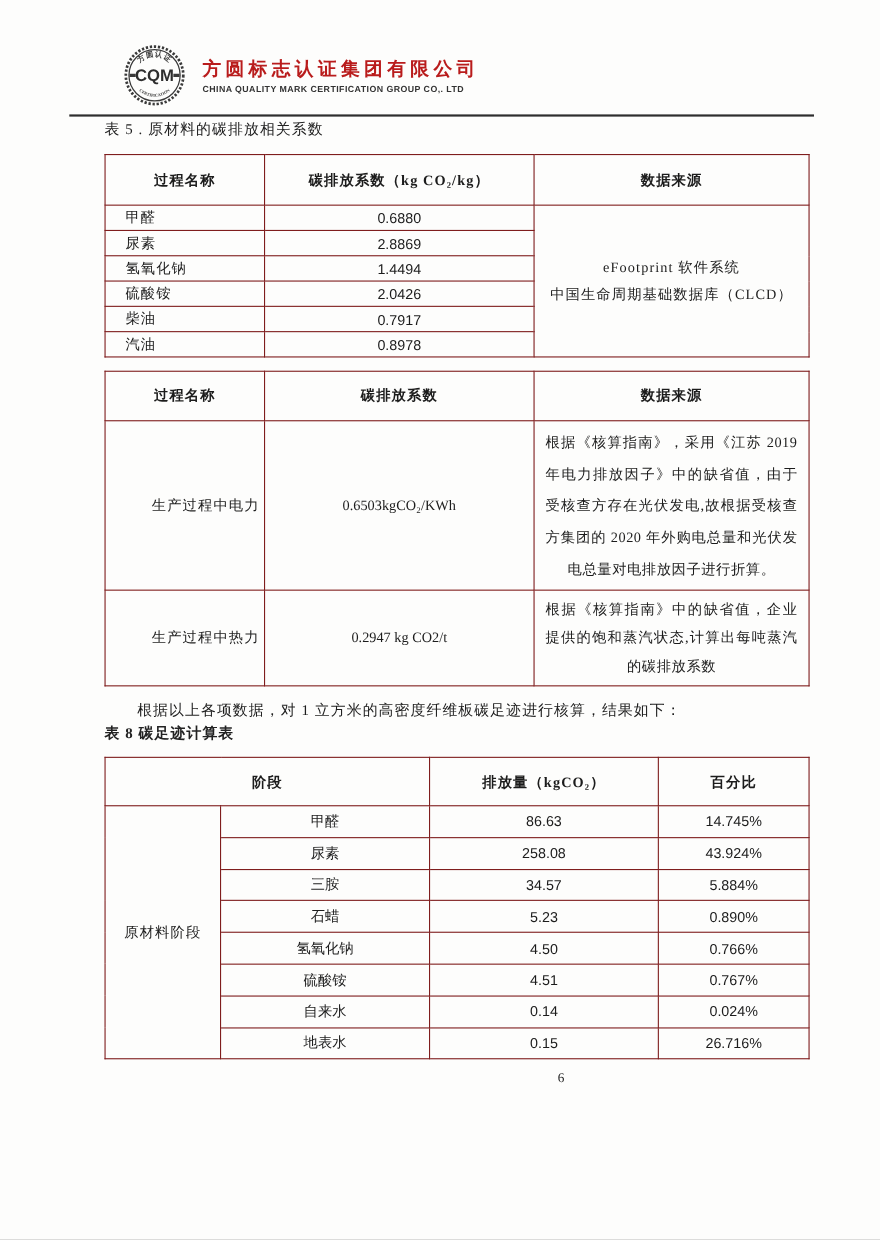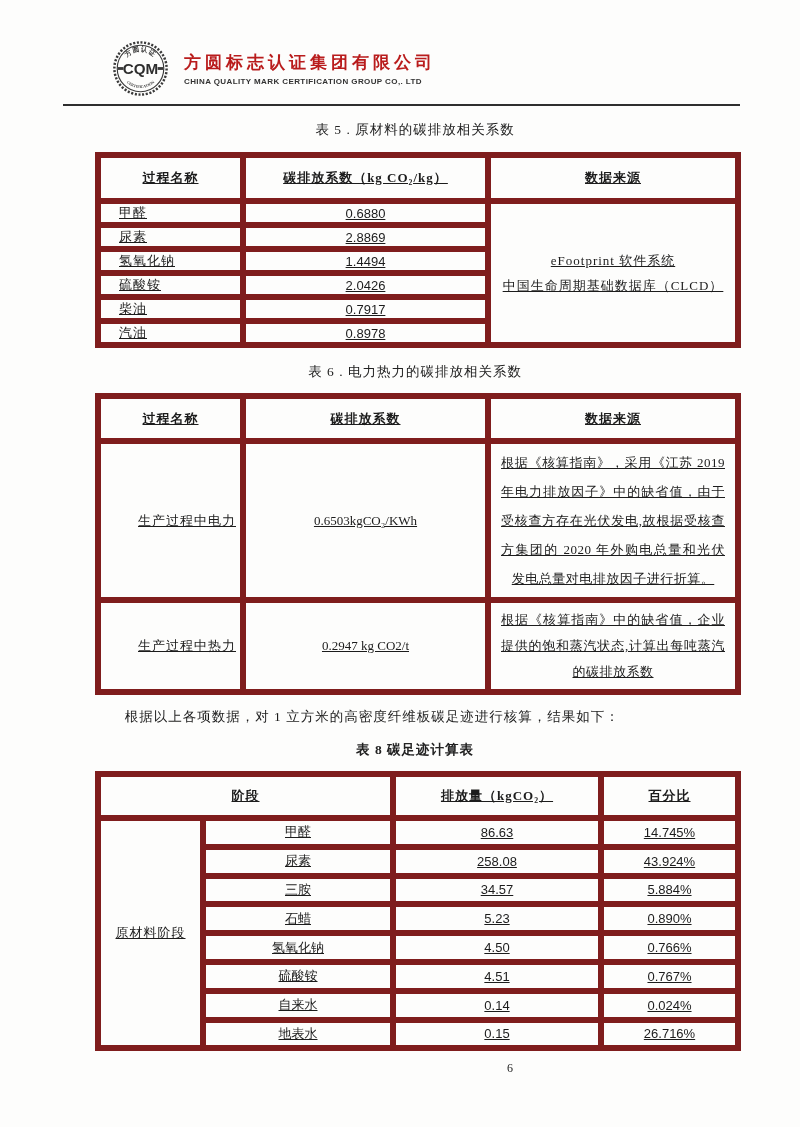--- a/index.html
+++ b/index.html
@@ -32,34 +32,34 @@
     font-size:8px;font-weight:bold;letter-spacing:.4px;
     color:#333;margin-top:3px;white-space:nowrap;
   }
   
   .main{margin:0 65px 0 95px;width:640px;}
   h2.sec{
     font-size:15.5px;font-weight:bold;color:#161616;
     margin:10px 0 0 4px;letter-spacing:1px;
   }
   .caption{
-    text-align:center;font-size:13.5px;color:#222;
-    margin:15px 0 0 0;letter-spacing:1px;
+    text-align:left;font-size:13.5px;color:#222;
+    margin:3px 0 0 0;letter-spacing:1px;
   }
   .caption.bold{font-weight:bold;}
   .para{
     font-size:13.5px;margin:13px 0 2px 0;text-indent:2.2em;
     letter-spacing:1px;color:#1c1c1c;
   }
   
   table{
     border-collapse:collapse;table-layout:fixed;
     width:640px;font-size:13px;color:#1c1c1c;
   }
-  th,td{border:6px solid #7f1d1d;padding:0 4px;text-align:center;vertical-align:middle;text-decoration:underline;}
+  th,td{border:1px solid #7f1d1d;padding:0 4px;text-align:center;vertical-align:middle;}
   th{font-weight:bold;letter-spacing:1px;}
   .num{font-family:"Liberation Sans","DejaVu Sans",sans-serif;letter-spacing:0;}
   
   .t5{margin-top:13px;}
   .t5 tr.h{height:46px;}
   .t5 tr.d{height:23px;}
   .t5 td.name{text-align:left;padding-left:18px;letter-spacing:1px;}
   .t5 td.src{font-size:13px;letter-spacing:1px;}
   .t5 td.src div{margin:7px 0;}
   
@@ -153,21 +153,20 @@
         <td class="name">柴油</td>
         <td class="num">0.7917</td>
       </tr>
       <tr class="d">
         <td class="name">汽油</td>
         <td class="num">0.8978</td>
       </tr>
     </tbody>
       </table>
 
-    <p class="caption">表 6 . 电力热力的碳排放相关系数</p>
 
     <table class="t6">
       <colgroup>
           <col style="width:145px">
           <col style="width:245px">
           <col style="width:250px">
         </colgroup>
       <tbody>
           <tr class="h">
         <th>过程名称</th>

